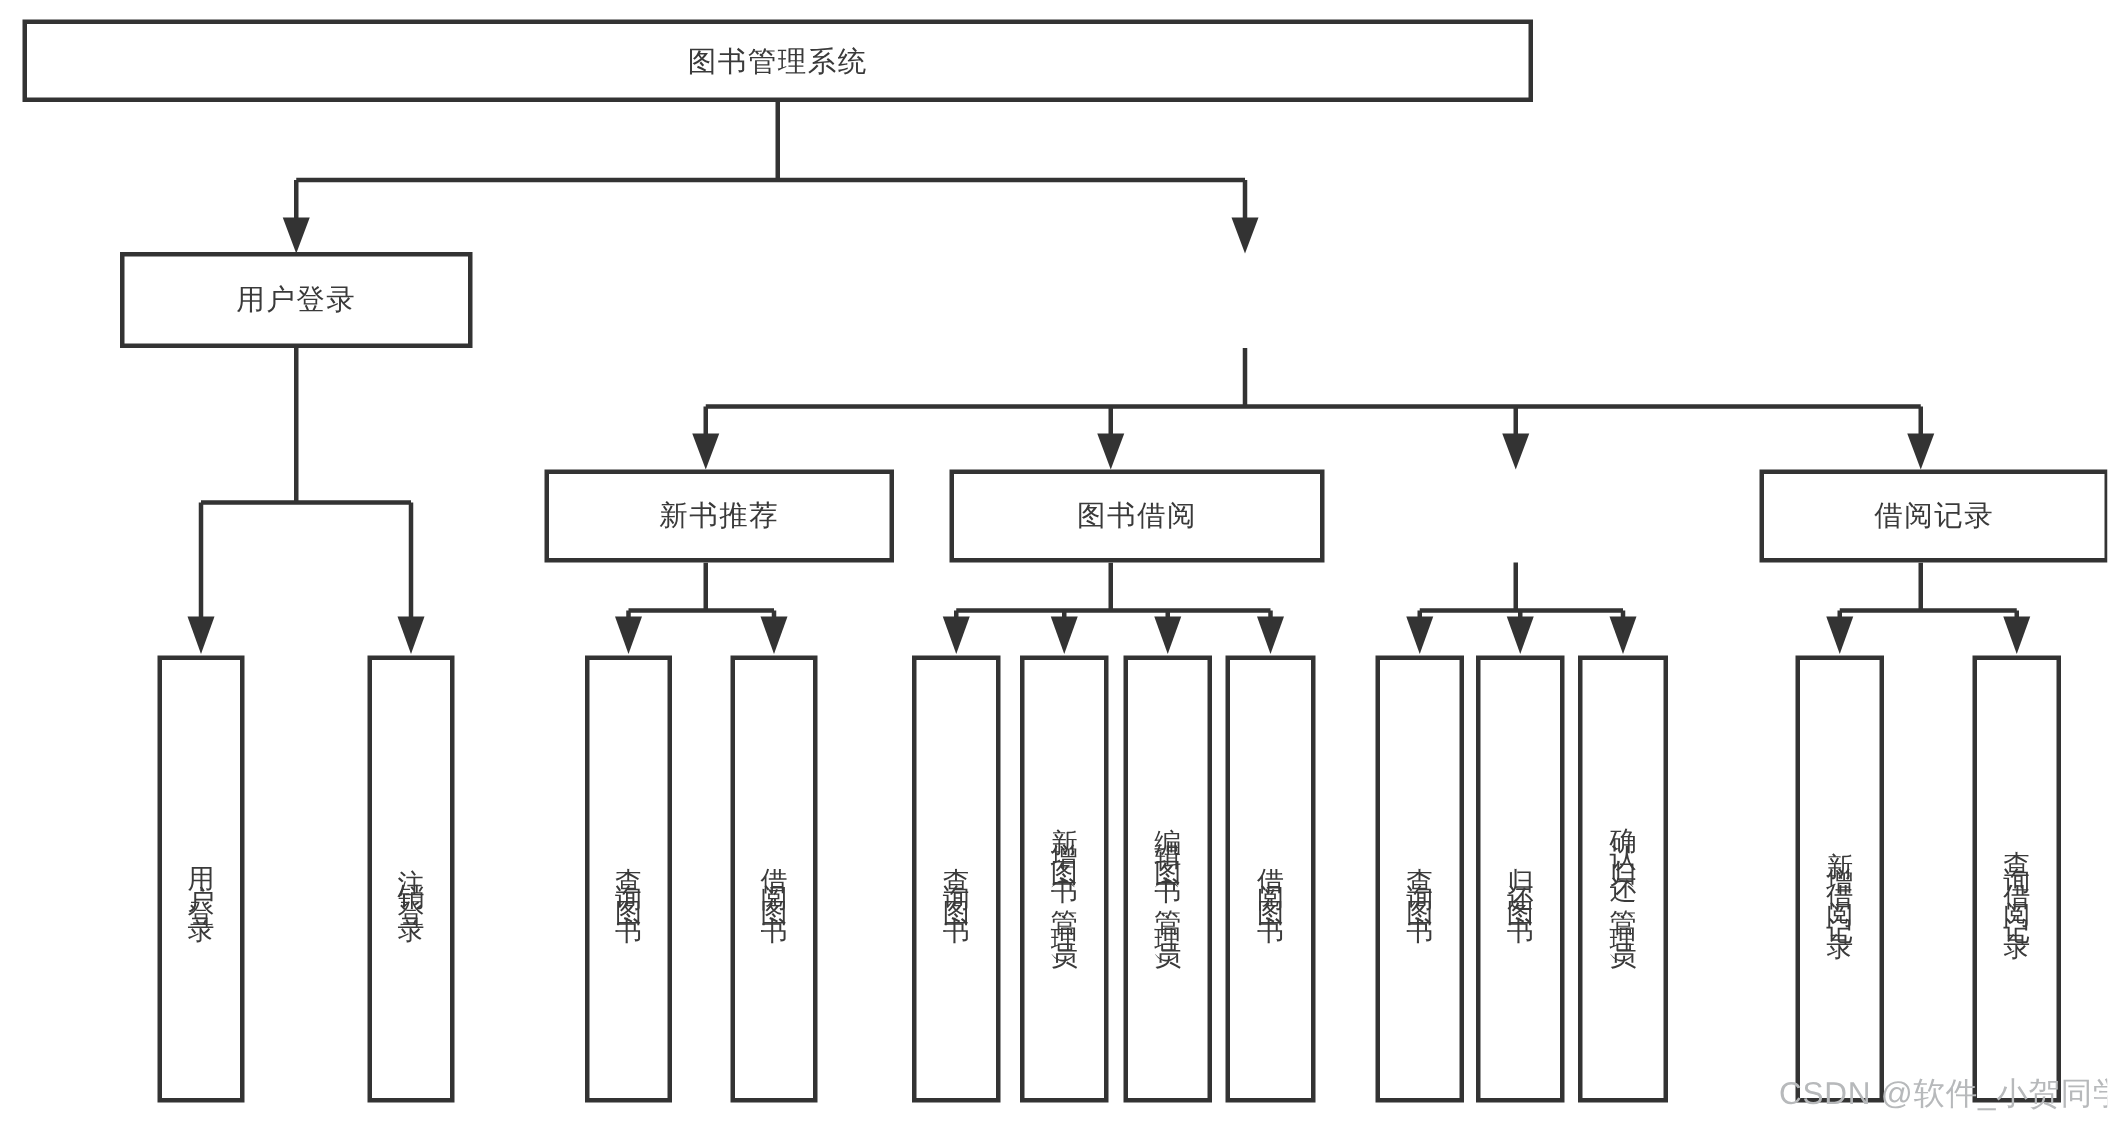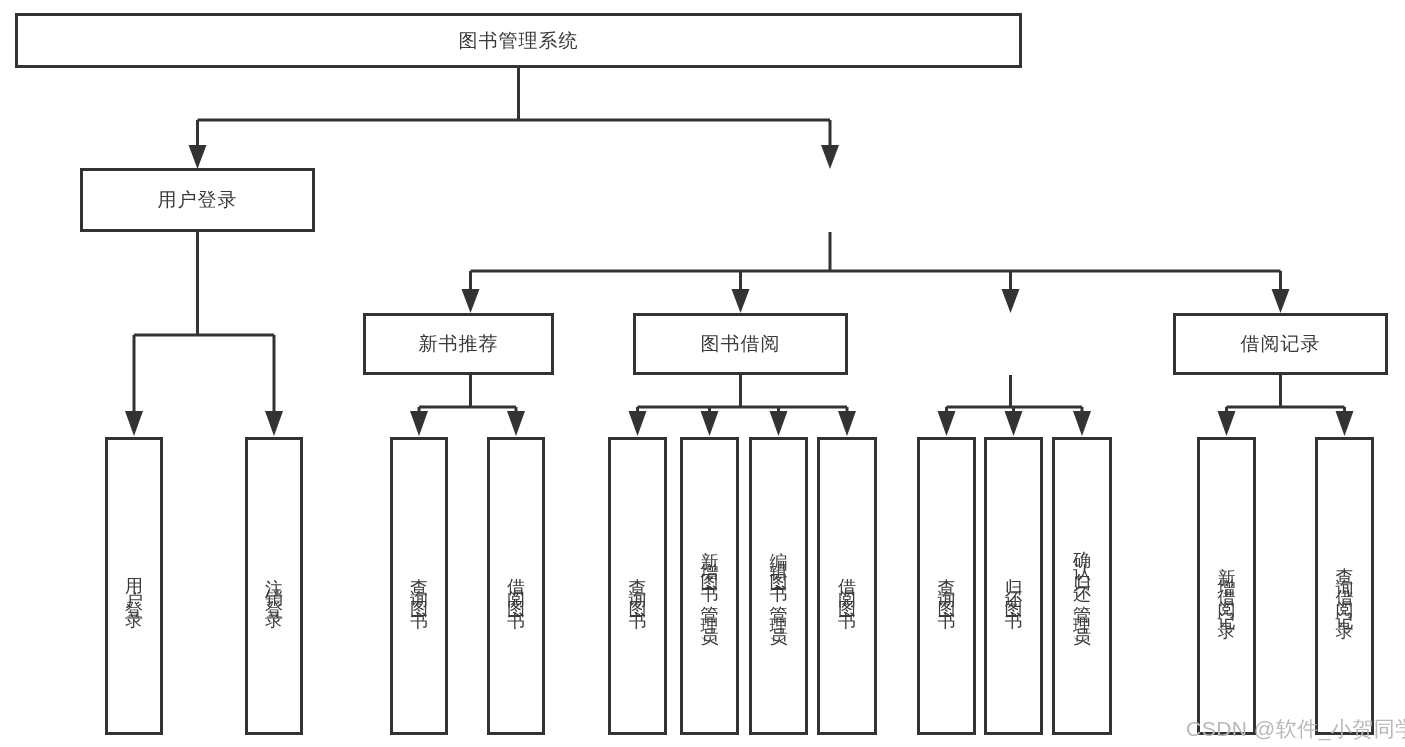--- a/index.html
+++ b/index.html
@@ -100,23 +100,23 @@
       <path d="M1280.5 375 V407 M1226.5 407 H1344.5 M1226.5 407 V413 M1344.5 407 V413"></path>
       <polygon points="1217.5,411 1235.5,411 1226.5,436"></polygon>
       <polygon points="1335.5,411 1353.5,411 1344.5,436"></polygon>
     </g>
   </svg>
 
   <div class="box h" style="left:15px;top:13px;width:1007px;height:55px">图书管理系统</div>
 
   <div class="box h" style="left:80px;top:168px;width:235px;height:64px">用户登录</div>
 
-  <div class="box h" style="left:363px;top:313px;width:191px;height:62px">新书推荐</div>
-  <div class="box h" style="left:633px;top:313px;width:215px;height:62px">图书借阅</div>
-  <div class="box h" style="left:1173px;top:313px;width:215px;height:62px">借阅记录</div>
+  <div class="box h" style="left:363px;top:313px;width:233px;height:62px">新书推荐</div>
+  <div class="box h" style="left:633px;top:313px;width:250px;height:62px">图书借阅</div>
+  <div class="box h" style="left:1173px;top:313px;width:233px;height:62px">借阅记录</div>
 
   <div class="box v" style="left:105px;top:437px;width:58px;height:298px">
     <span class="vtext">用户登录</span>
   </div>
   <div class="box v" style="left:245px;top:437px;width:58px;height:298px">
     <span class="vtext">注销登录</span>
   </div>
 
   <div class="box v" style="left:390px;top:437px;width:58px;height:298px">
     <span class="vtext">查询图书</span>

